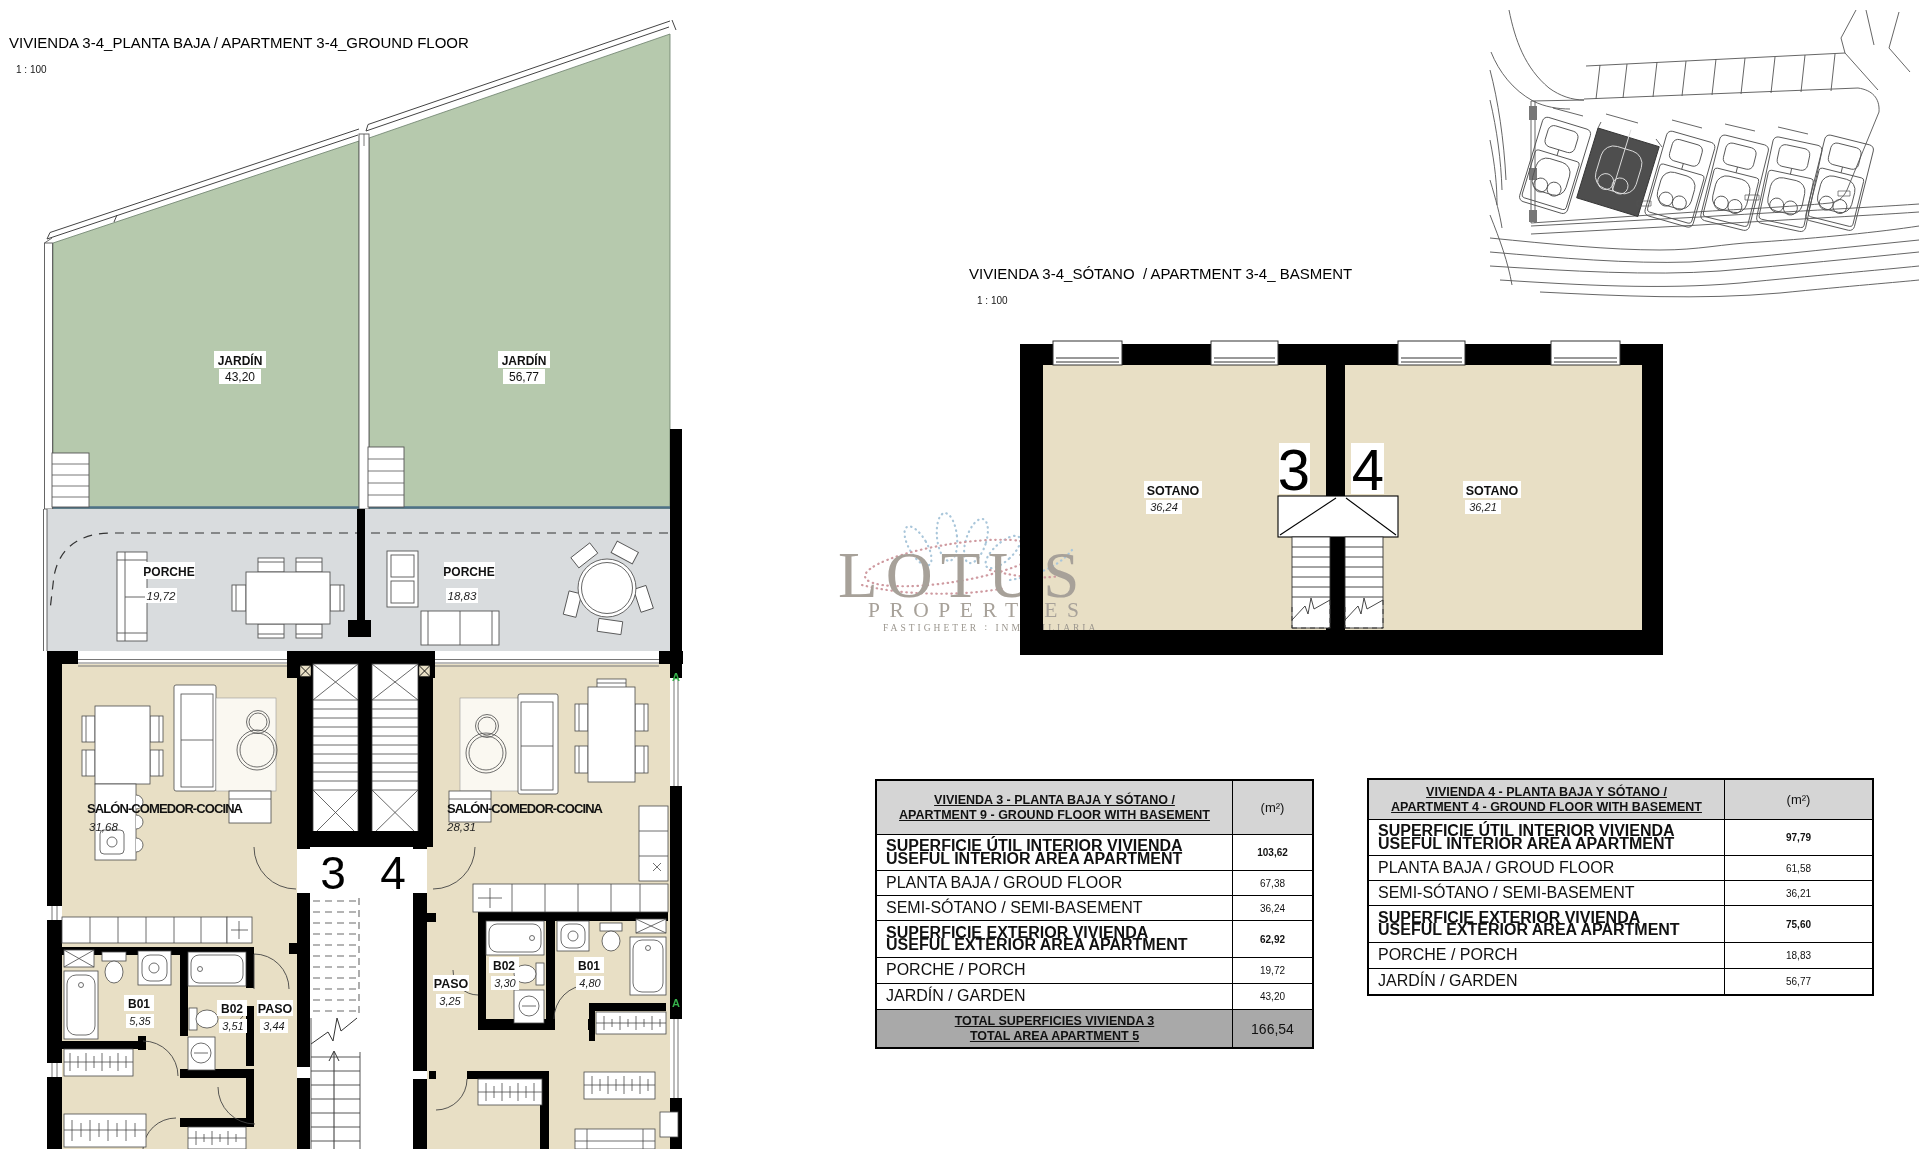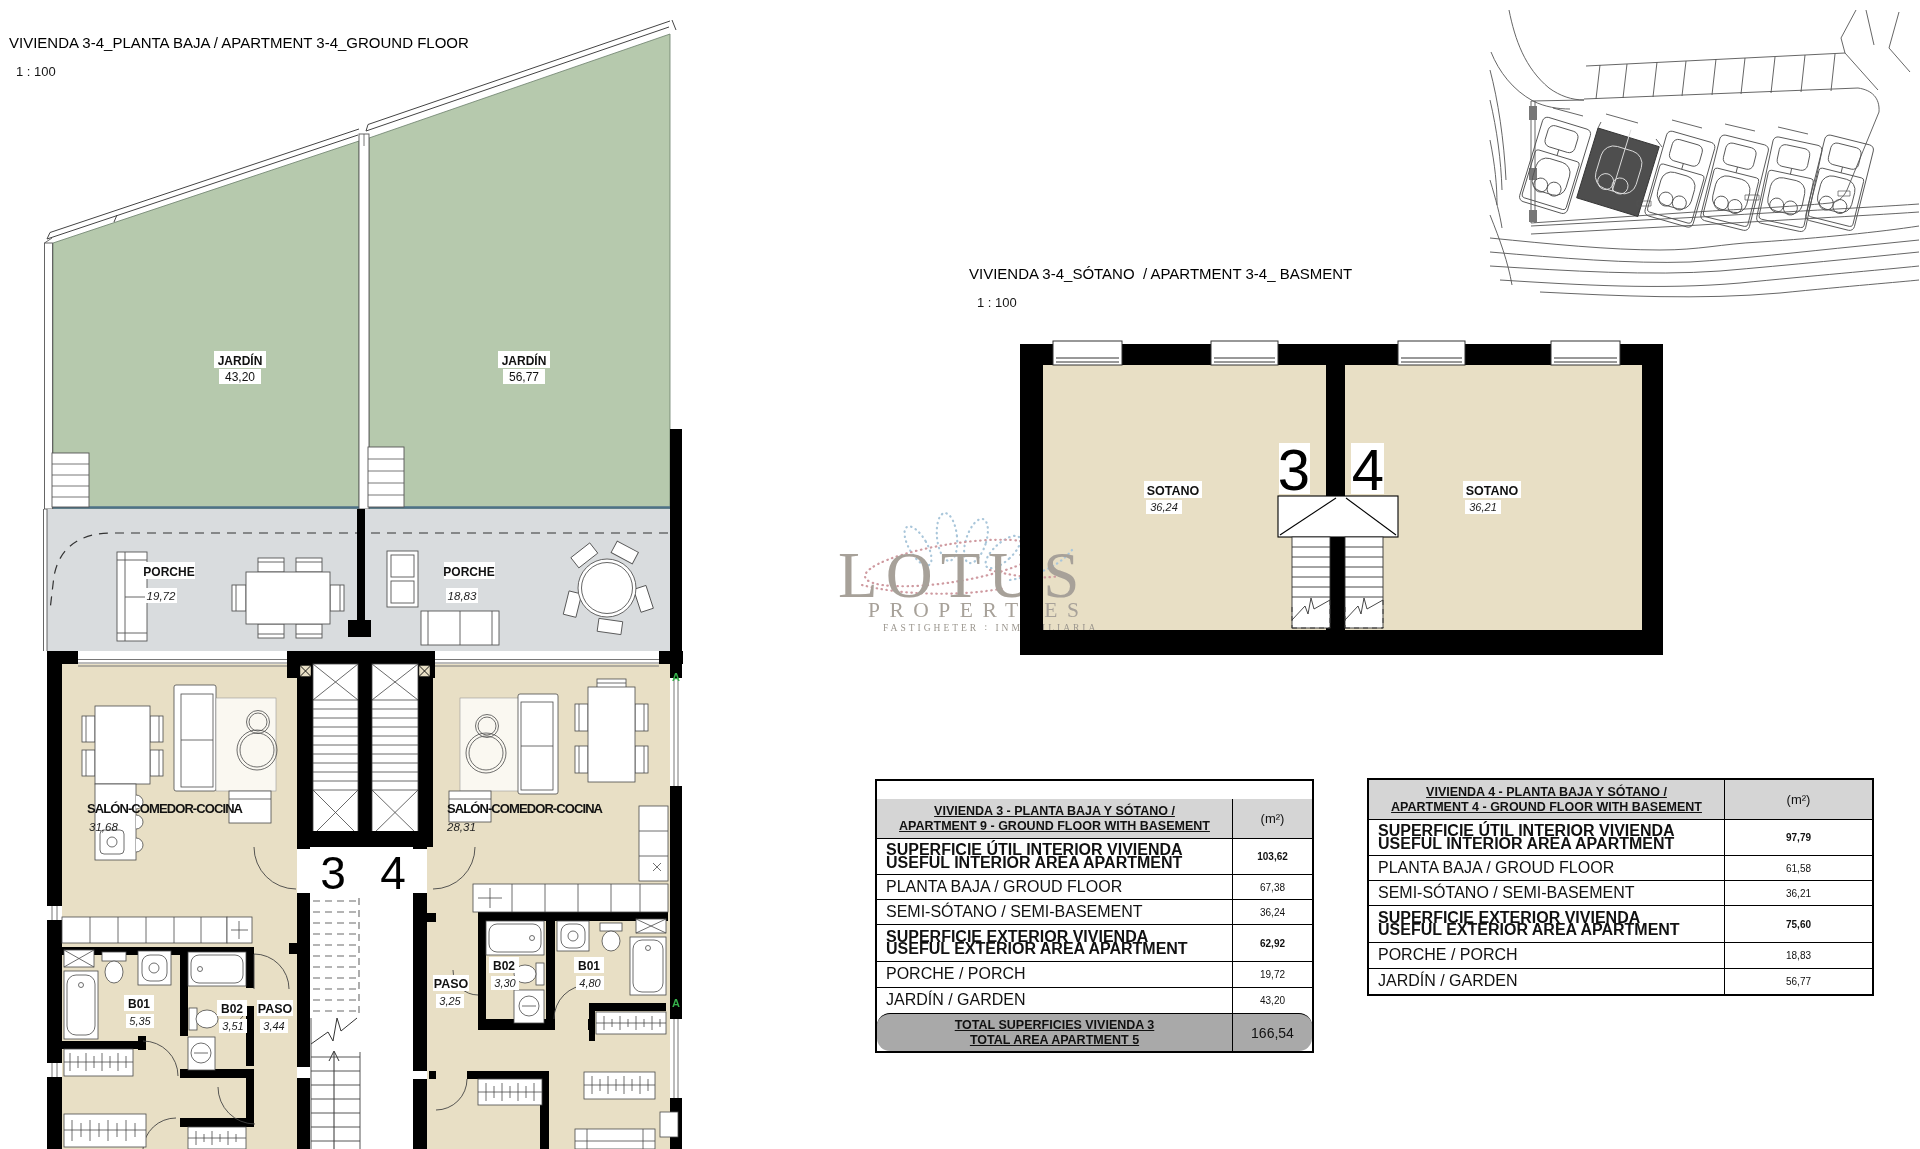--- a/index.html
+++ b/index.html
@@ -1,28 +1,28 @@
 <!DOCTYPE html>
 <html><head>
 <meta charset="utf-8">
 <style>
 html,body{margin:0;padding:0;background:#fff;}
 #page{position:relative;width:1920px;height:1149px;background:#ffffff;overflow:hidden;font-family:"Liberation Sans",sans-serif;}
 svg text{font-family:"Liberation Sans",sans-serif;}
 .ttl{position:absolute;color:#000000;font-size:15px;white-space:nowrap;}
-.scl{position:absolute;color:#161616;font-size:13px;white-space:nowrap;}
+.scl{position:absolute;color:#161616;font-size:10px;white-space:nowrap;}
 .tbl{position:absolute;box-sizing:border-box;border:2px solid #000;background:#fff;color:#111;}
 .trow{display:flex;box-sizing:border-box;border-top:1px solid #000;}
 .trow:first-child{border-top:none;}
 .tlab{box-sizing:border-box;width:355px;display:flex;flex-direction:column;justify-content:center;padding-left:9px;font-size:16px;line-height:12.5px;}
 .tval{box-sizing:border-box;flex:1;border-left:1px solid #000;display:flex;align-items:center;justify-content:center;font-size:10px;}
 .thead{background:#d5d5d5;}
 .thead .tlab{align-items:center;padding-left:0;font-weight:bold;font-size:12.5px;line-height:15px;text-align:center;}
 .thead .tlab span{text-decoration:underline;}
-.ttot{background:#a9a9a9;border-radius:13px;}
+.ttot{background:#a9a9a9;}
 .ttot .tlab{align-items:center;padding-left:0;font-weight:bold;font-size:12.5px;line-height:15px;text-align:center;}
 .ttot .tlab span{text-decoration:underline;}
 .ttot .tval{font-size:14px;}
 .b{font-weight:bold;}
 </style>
 </head>
 <body>
 <div id="page">
 <svg width="1920" height="1149" viewBox="0 0 1920 1149">
 
@@ -927,21 +927,21 @@
 
 <div class="ttl" style="left:9px;top:34px;">VIVIENDA 3-4_PLANTA BAJA / APARTMENT 3-4_GROUND FLOOR</div>
 
 <div class="scl" style="left:16px;top:64px;">1 : 100</div>
 
 <div class="ttl" style="left:969px;top:265px;">VIVIENDA 3-4_SÓTANO&nbsp; / APARTMENT 3-4_ BASMENT</div>
 
 <div class="scl" style="left:977px;top:295px;">1 : 100</div>
 
 <div class="tbl" id="t3" style="left:875px;top:779px;width:439px;">
-<div class="trow thead" style="height:39px;margin-top:18px;">
+<div class="trow thead" style="height:53px;">
         <div class="tlab">
           <span>VIVIENDA 3 - PLANTA BAJA Y SÓTANO /</span>
           <span>APARTMENT 9 - GROUND FLOOR WITH BASEMENT</span>
         </div>
         <div class="tval" style="font-size:13px;">(m²)</div>
       </div>
 <div class="trow" style="height:36px;">
         <div class="tlab b">
           <span>SUPERFICIE ÚTIL INTERIOR VIVIENDA</span>
           <span>USEFUL INTERIOR AREA APARTMENT</span>

